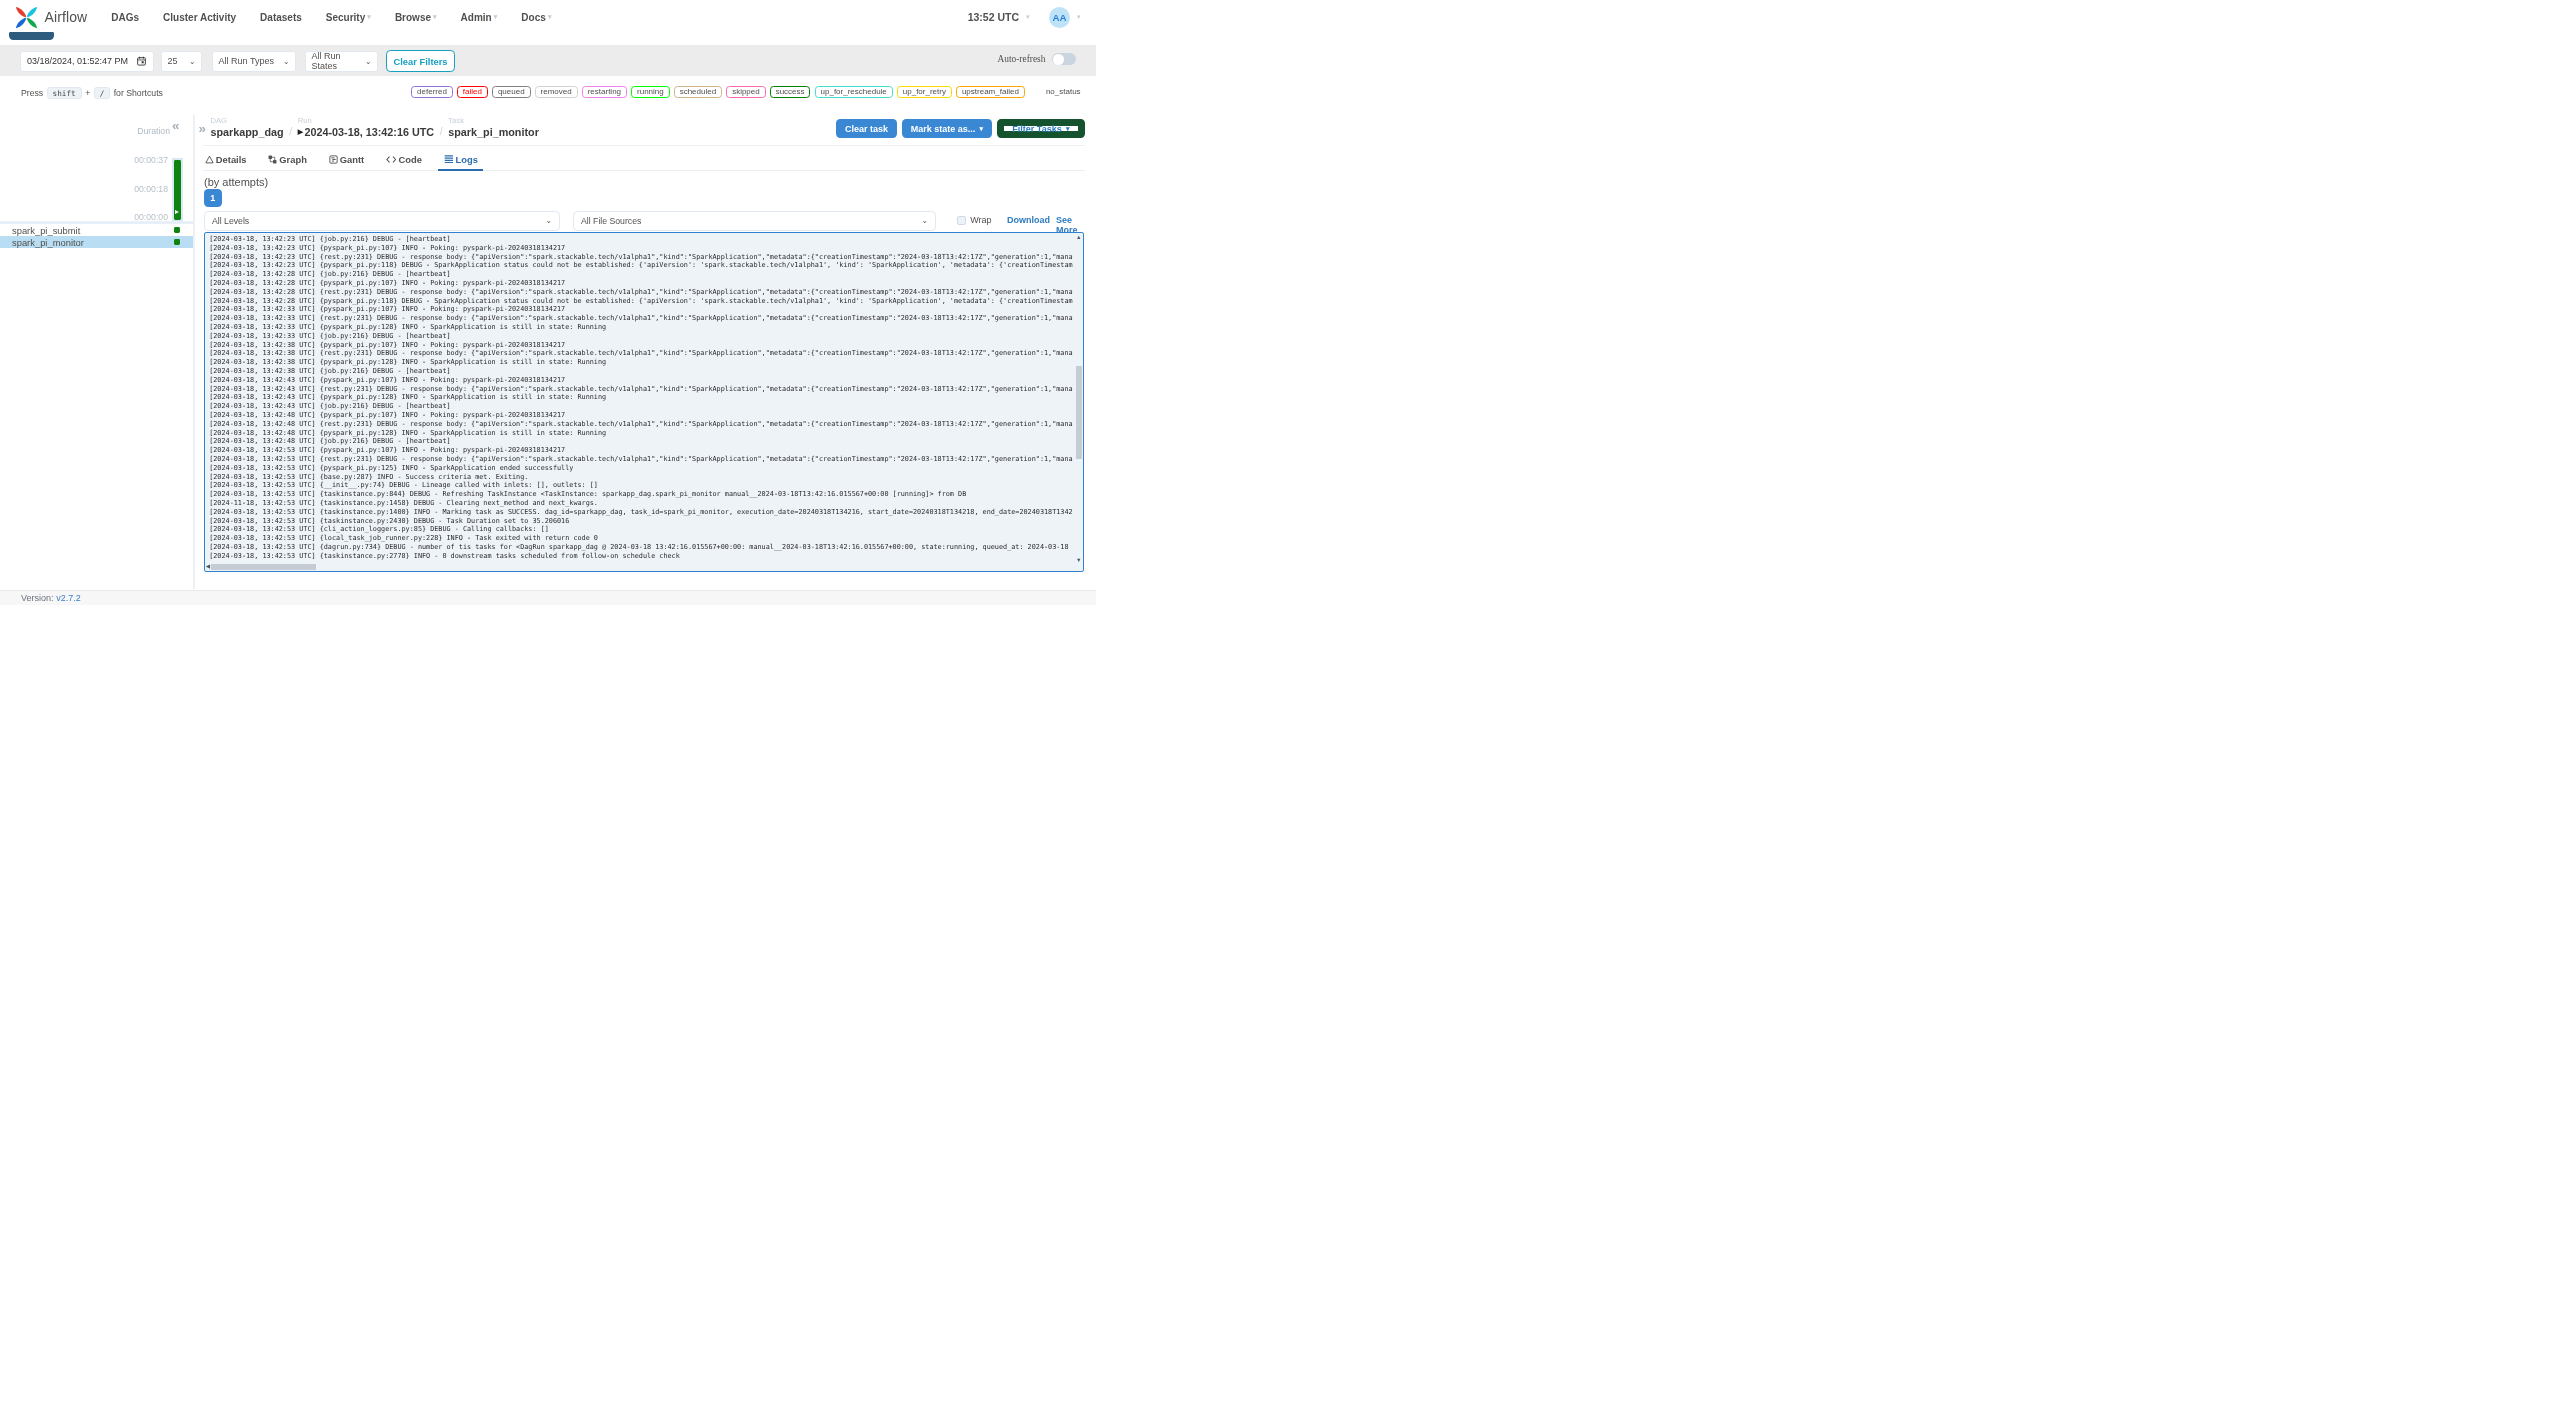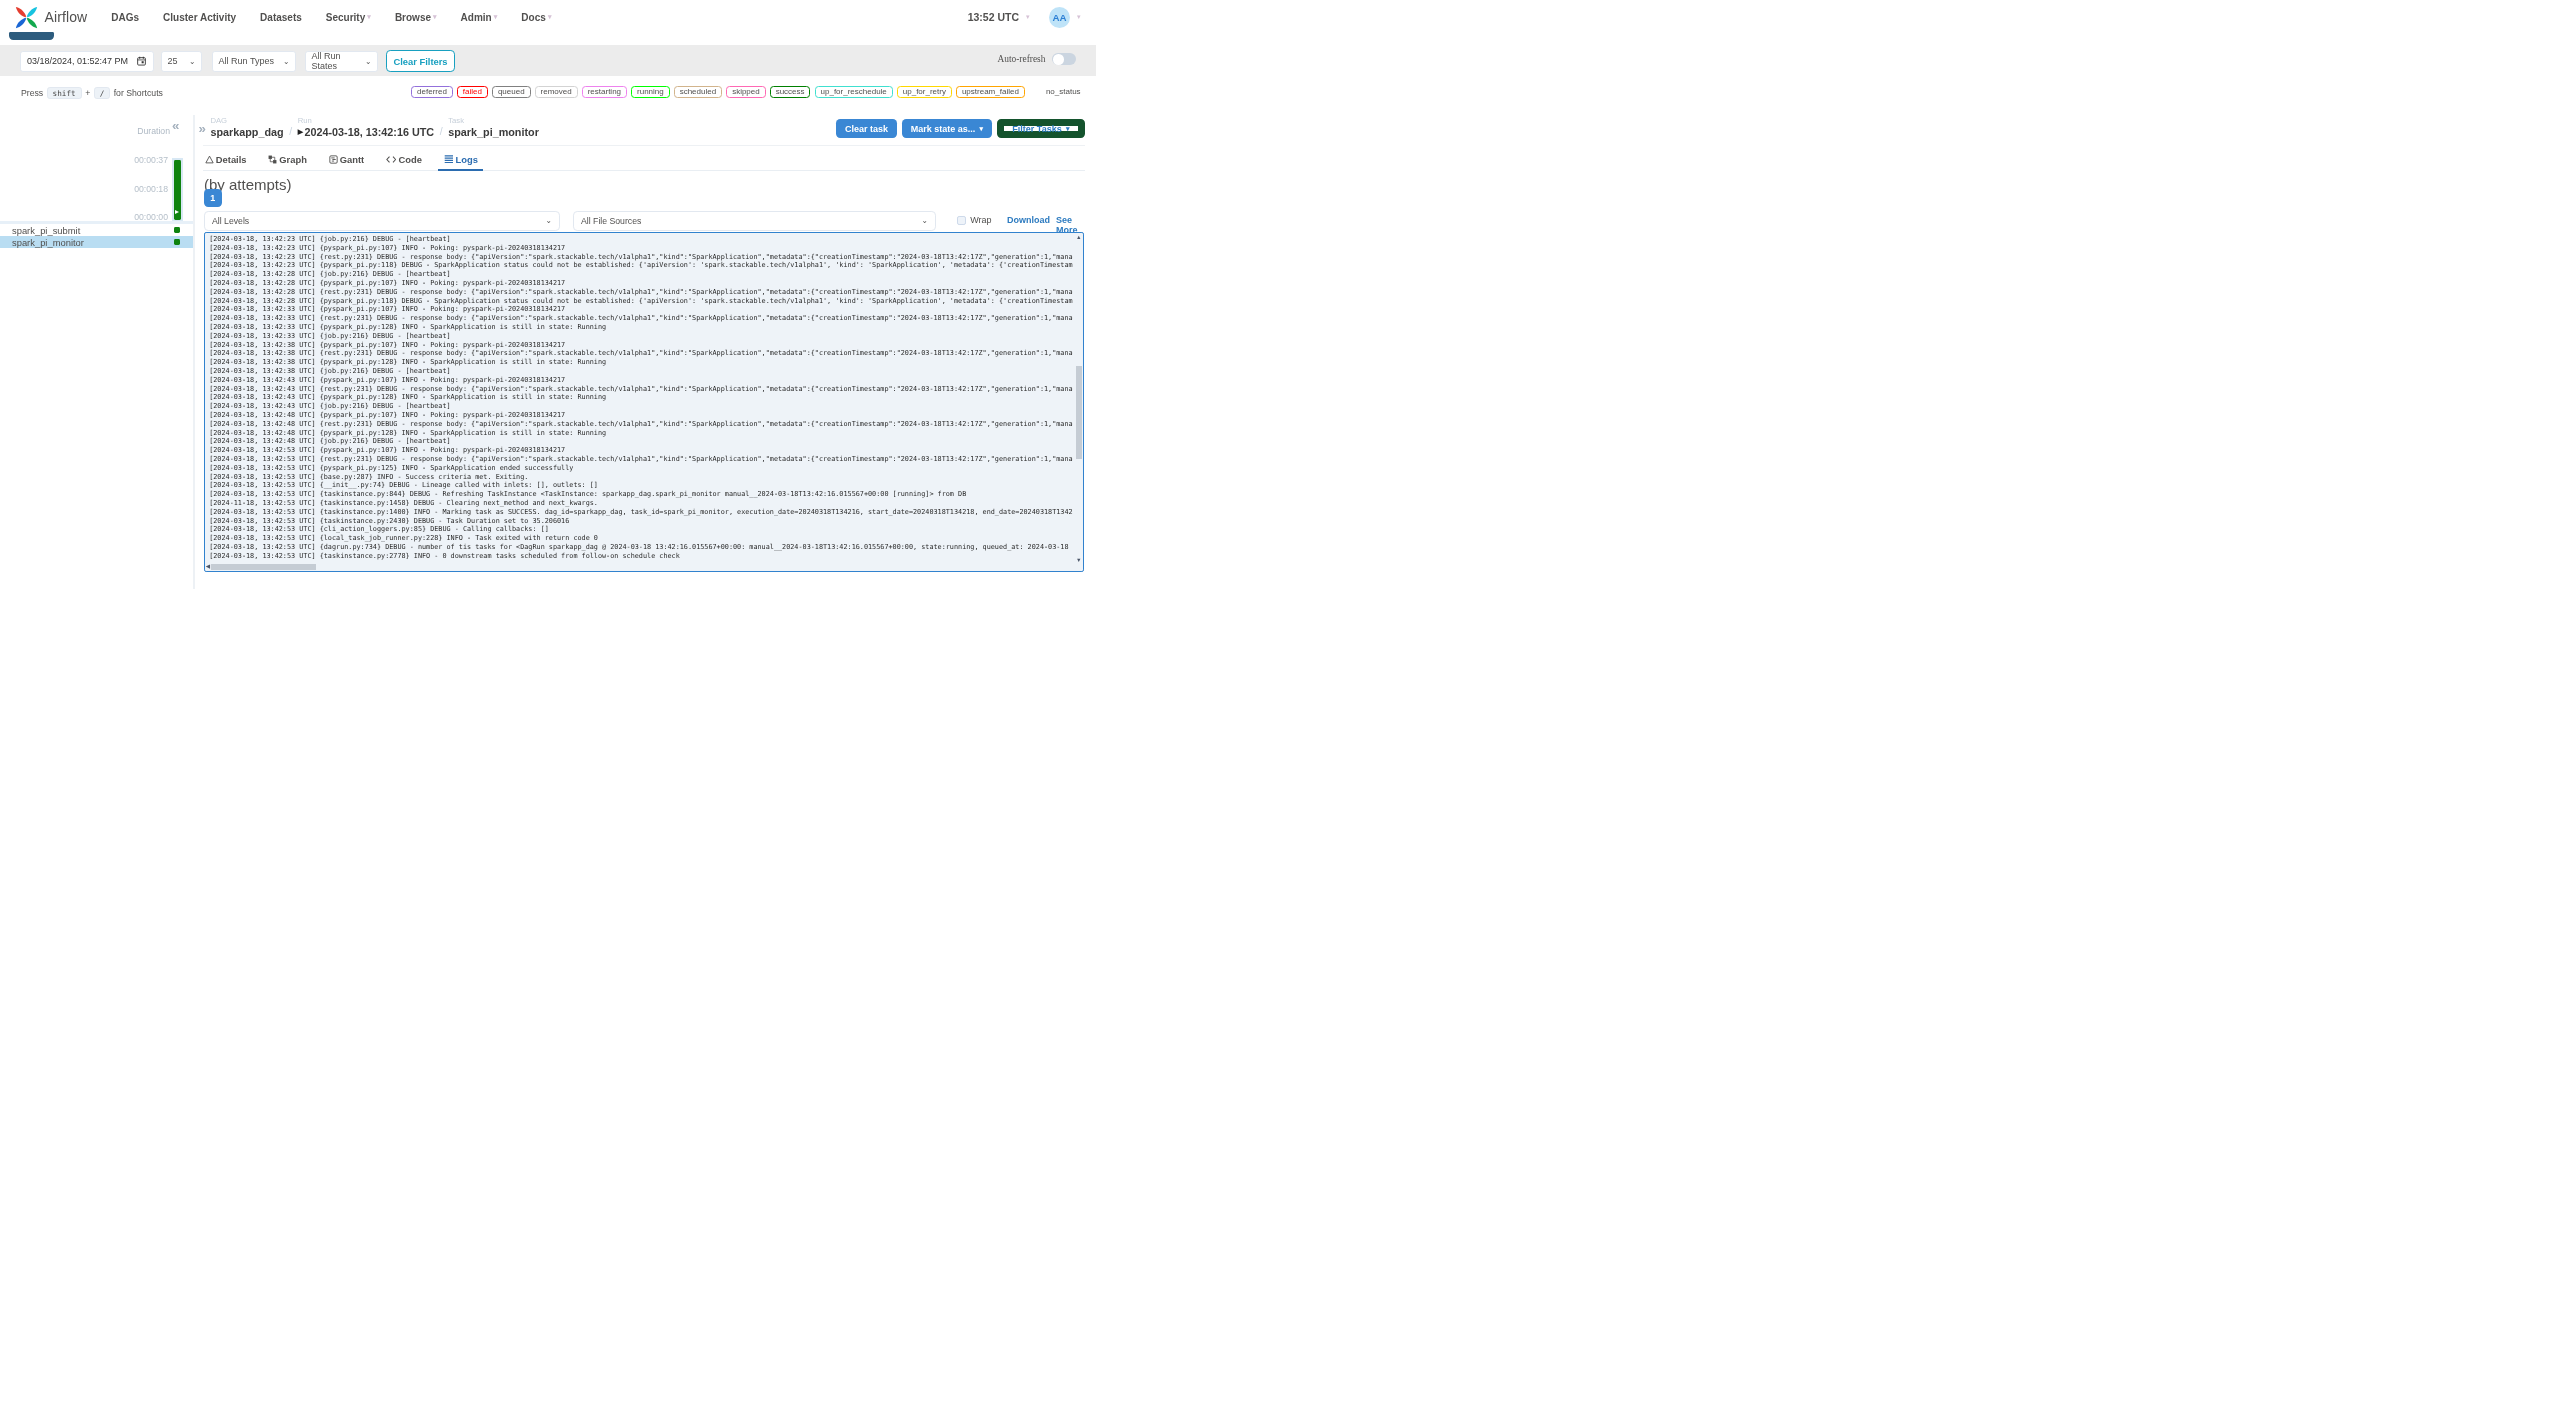--- a/index.html
+++ b/index.html
@@ -73,21 +73,21 @@
   .btn-outline { background:#fff; color:#2d7bc0; border:7px solid #14532d; border-radius:4.2px; height:19px; padding:0 8.4px; font-size:9px; font-weight:600; font-family:inherit; display:flex; align-items:center; gap:4.2px; cursor:pointer; }
   .btn-caret { font-size:7px; }
   #bc-rule { position:absolute; left:8.4px; right:11.2px; top:30px; height:0.7px; background:#eef1f4; }
 
   #tabbar { position:absolute; left:8.4px; right:11.2px; top:33px; height:23px; border-bottom:1.4px solid #e9eef3; display:flex; gap:19px; }
   .tab { display:flex; align-items:center; gap:2px; font-size:9.4px; font-weight:600; color:#51504f; padding:0 1.4px; cursor:pointer; position:relative; }
   .tab.active { color:#2b6cb0; }
   .tab.active::after { content:""; position:absolute; left:-4.2px; right:-4.2px; bottom:-1.4px; height:2.1px; background:#2b6cb0; }
   .tab svg { display:block; }
 
-  #attempts-label { position:absolute; left:9px; top:61px; font-size:15px; color:#51504f; }
+  #attempts-label { position:absolute; left:9px; top:61px; font-size:11px; color:#51504f; }
   #attempt-1 { position:absolute; left:9px; top:74px; width:17.5px; height:18px; background:#3a87d4; color:#fff; border:none; border-radius:4.2px; font-size:9px; font-weight:600; cursor:pointer; }
 
   .log-sel { position:absolute; top:96px; height:19.6px; background:#fff; border:0.7px solid #e2e8f0; border-radius:4.2px; display:flex; align-items:center; justify-content:space-between; padding:0 7px; font-size:8.7px; color:#51504f; }
   #sel-levels { left:9px; width:356px; }
   #sel-sources { left:378px; width:363px; }
   #wrap-group { position:absolute; left:762px; top:100px; display:flex; align-items:center; gap:4.2px; }
   #wrap-check { width:9px; height:9px; border:1.4px solid #cdd9ea; background:#eef3f9; border-radius:2.1px; }
   #wrap-label { font-size:9px; color:#51504f; }
   #download-link { position:absolute; left:812px; top:100px; font-size:9px; font-weight:600; color:#2d7bc0; cursor:pointer; }
   #seemore-link { position:absolute; left:861px; top:100px; font-size:9px; font-weight:600; color:#2d7bc0; cursor:pointer; }
@@ -392,15 +392,19 @@
         <div id="vthumb"></div>
         <span class="arrow-down">▼</span>
       </div>
       <div id="hscroll">
         <span class="arrow-left">◀</span>
         <div id="hthumb"></div>
       </div>
     </div>
   </div>
 
+  <div id="footer">
+    <span id="footer-text">Version:</span>
+    <span id="footer-version">v2.7.2</span>
+  </div>
 
 </div>
 
 
 </body></html>

